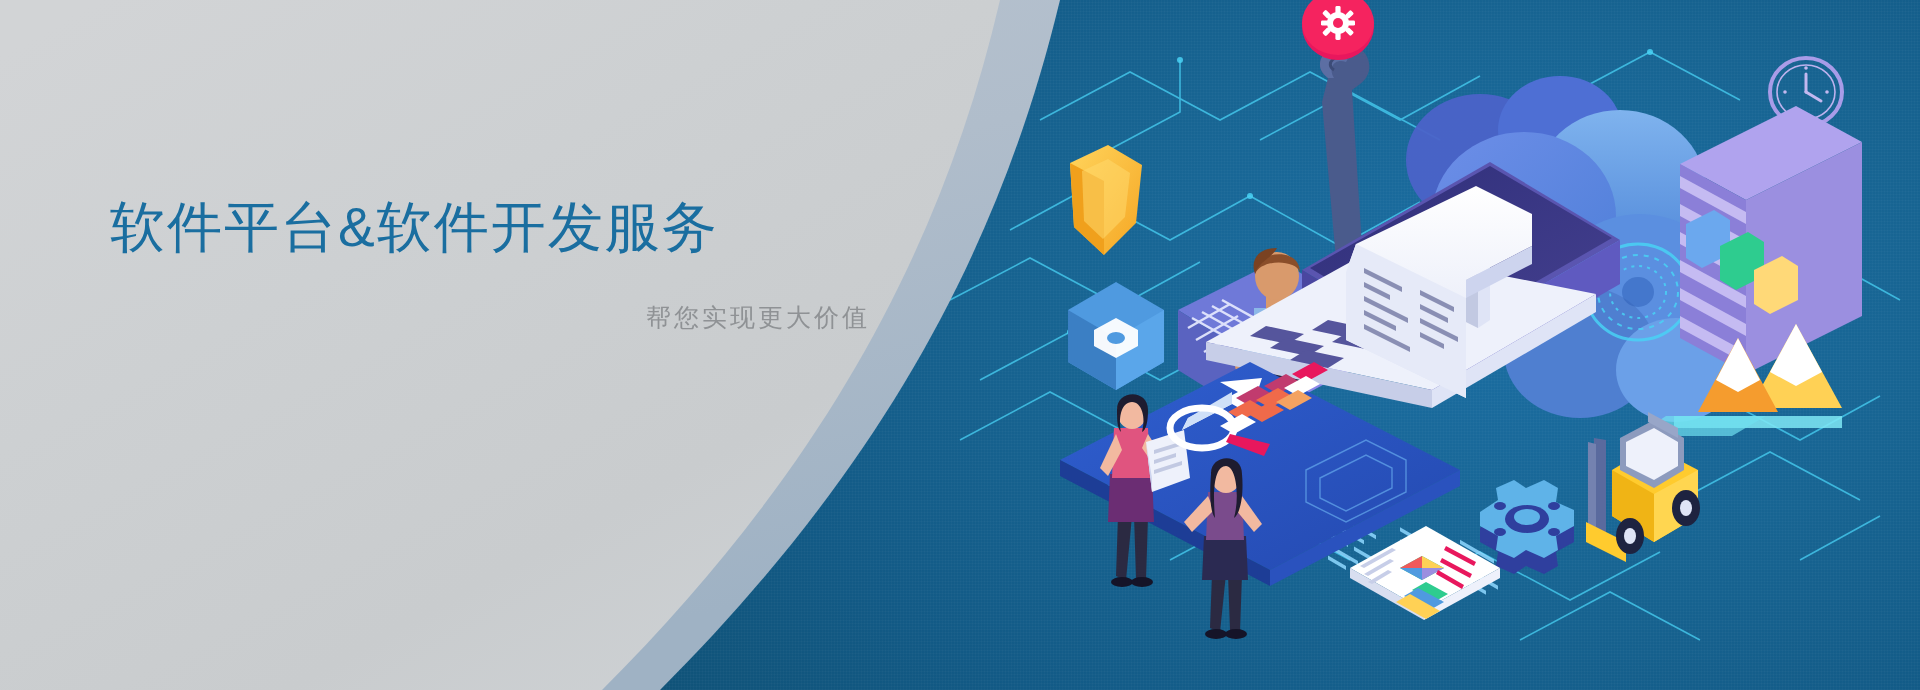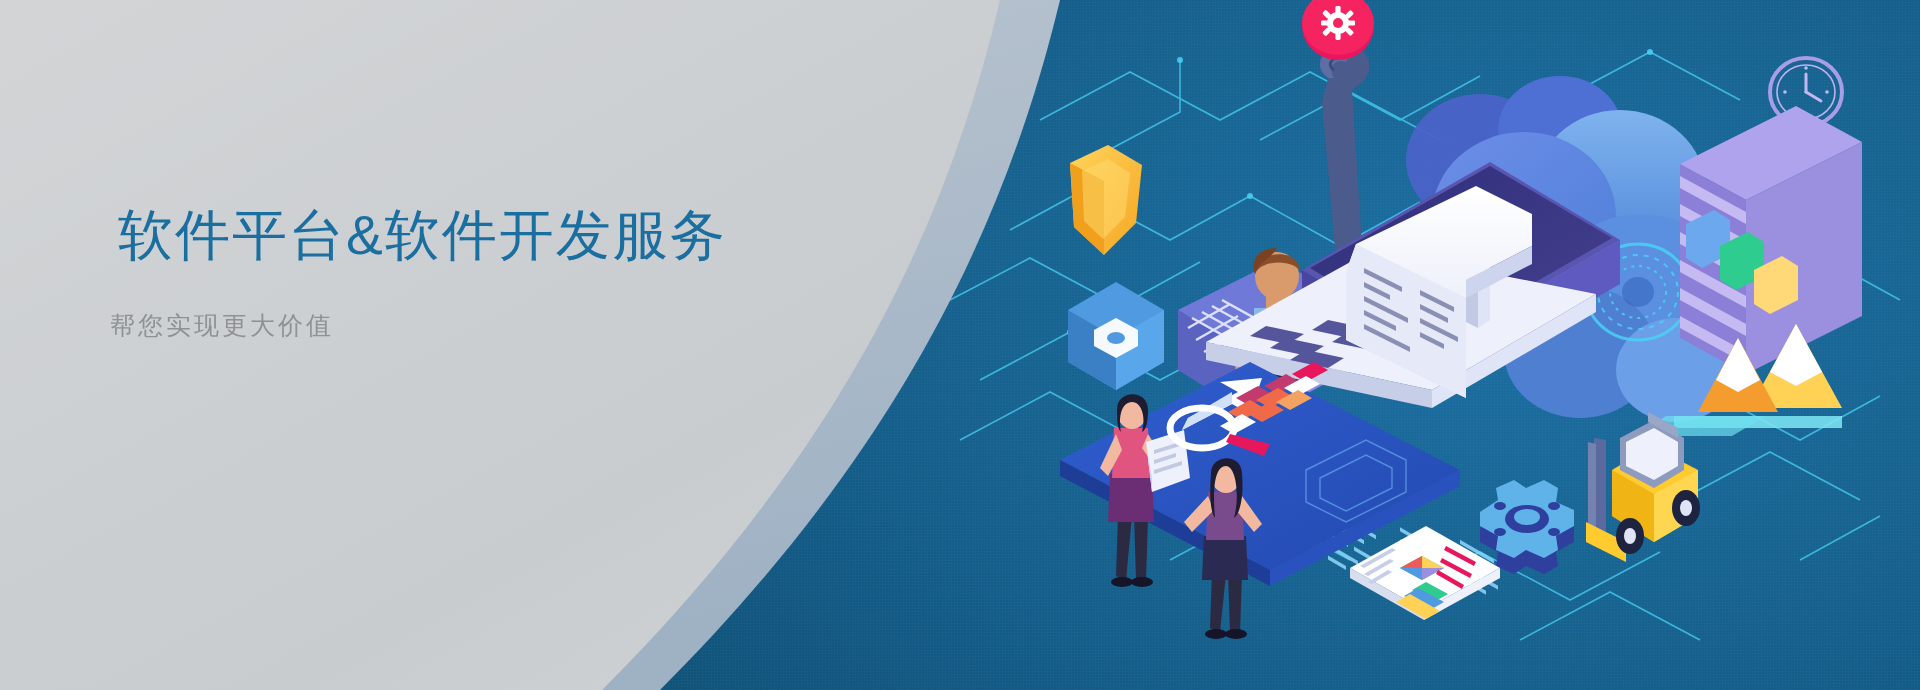--- a/index.html
+++ b/index.html
@@ -39,29 +39,30 @@
   
   .text-block{
     position:absolute;left:110px;top:196px;width:760px;
   }
   .title{
     font-size:55px;
     line-height:1.15;
     color:#1a6ea0;
     letter-spacing:2px;
     font-weight:400;
-    margin:8px;
+    margin:0;
     white-space:nowrap;
   }
   .subtitle{
     margin:42px 0 0 0;
     font-size:25px;
     letter-spacing:3px;
     color:#8f9295;
     font-weight:400;
+    text-align:right;
   }
 
   
   #art{
     position:absolute;right:0;top:0;
     width:1000px;height:690px;
     pointer-events:none;
   }
 </style>
 </head>

